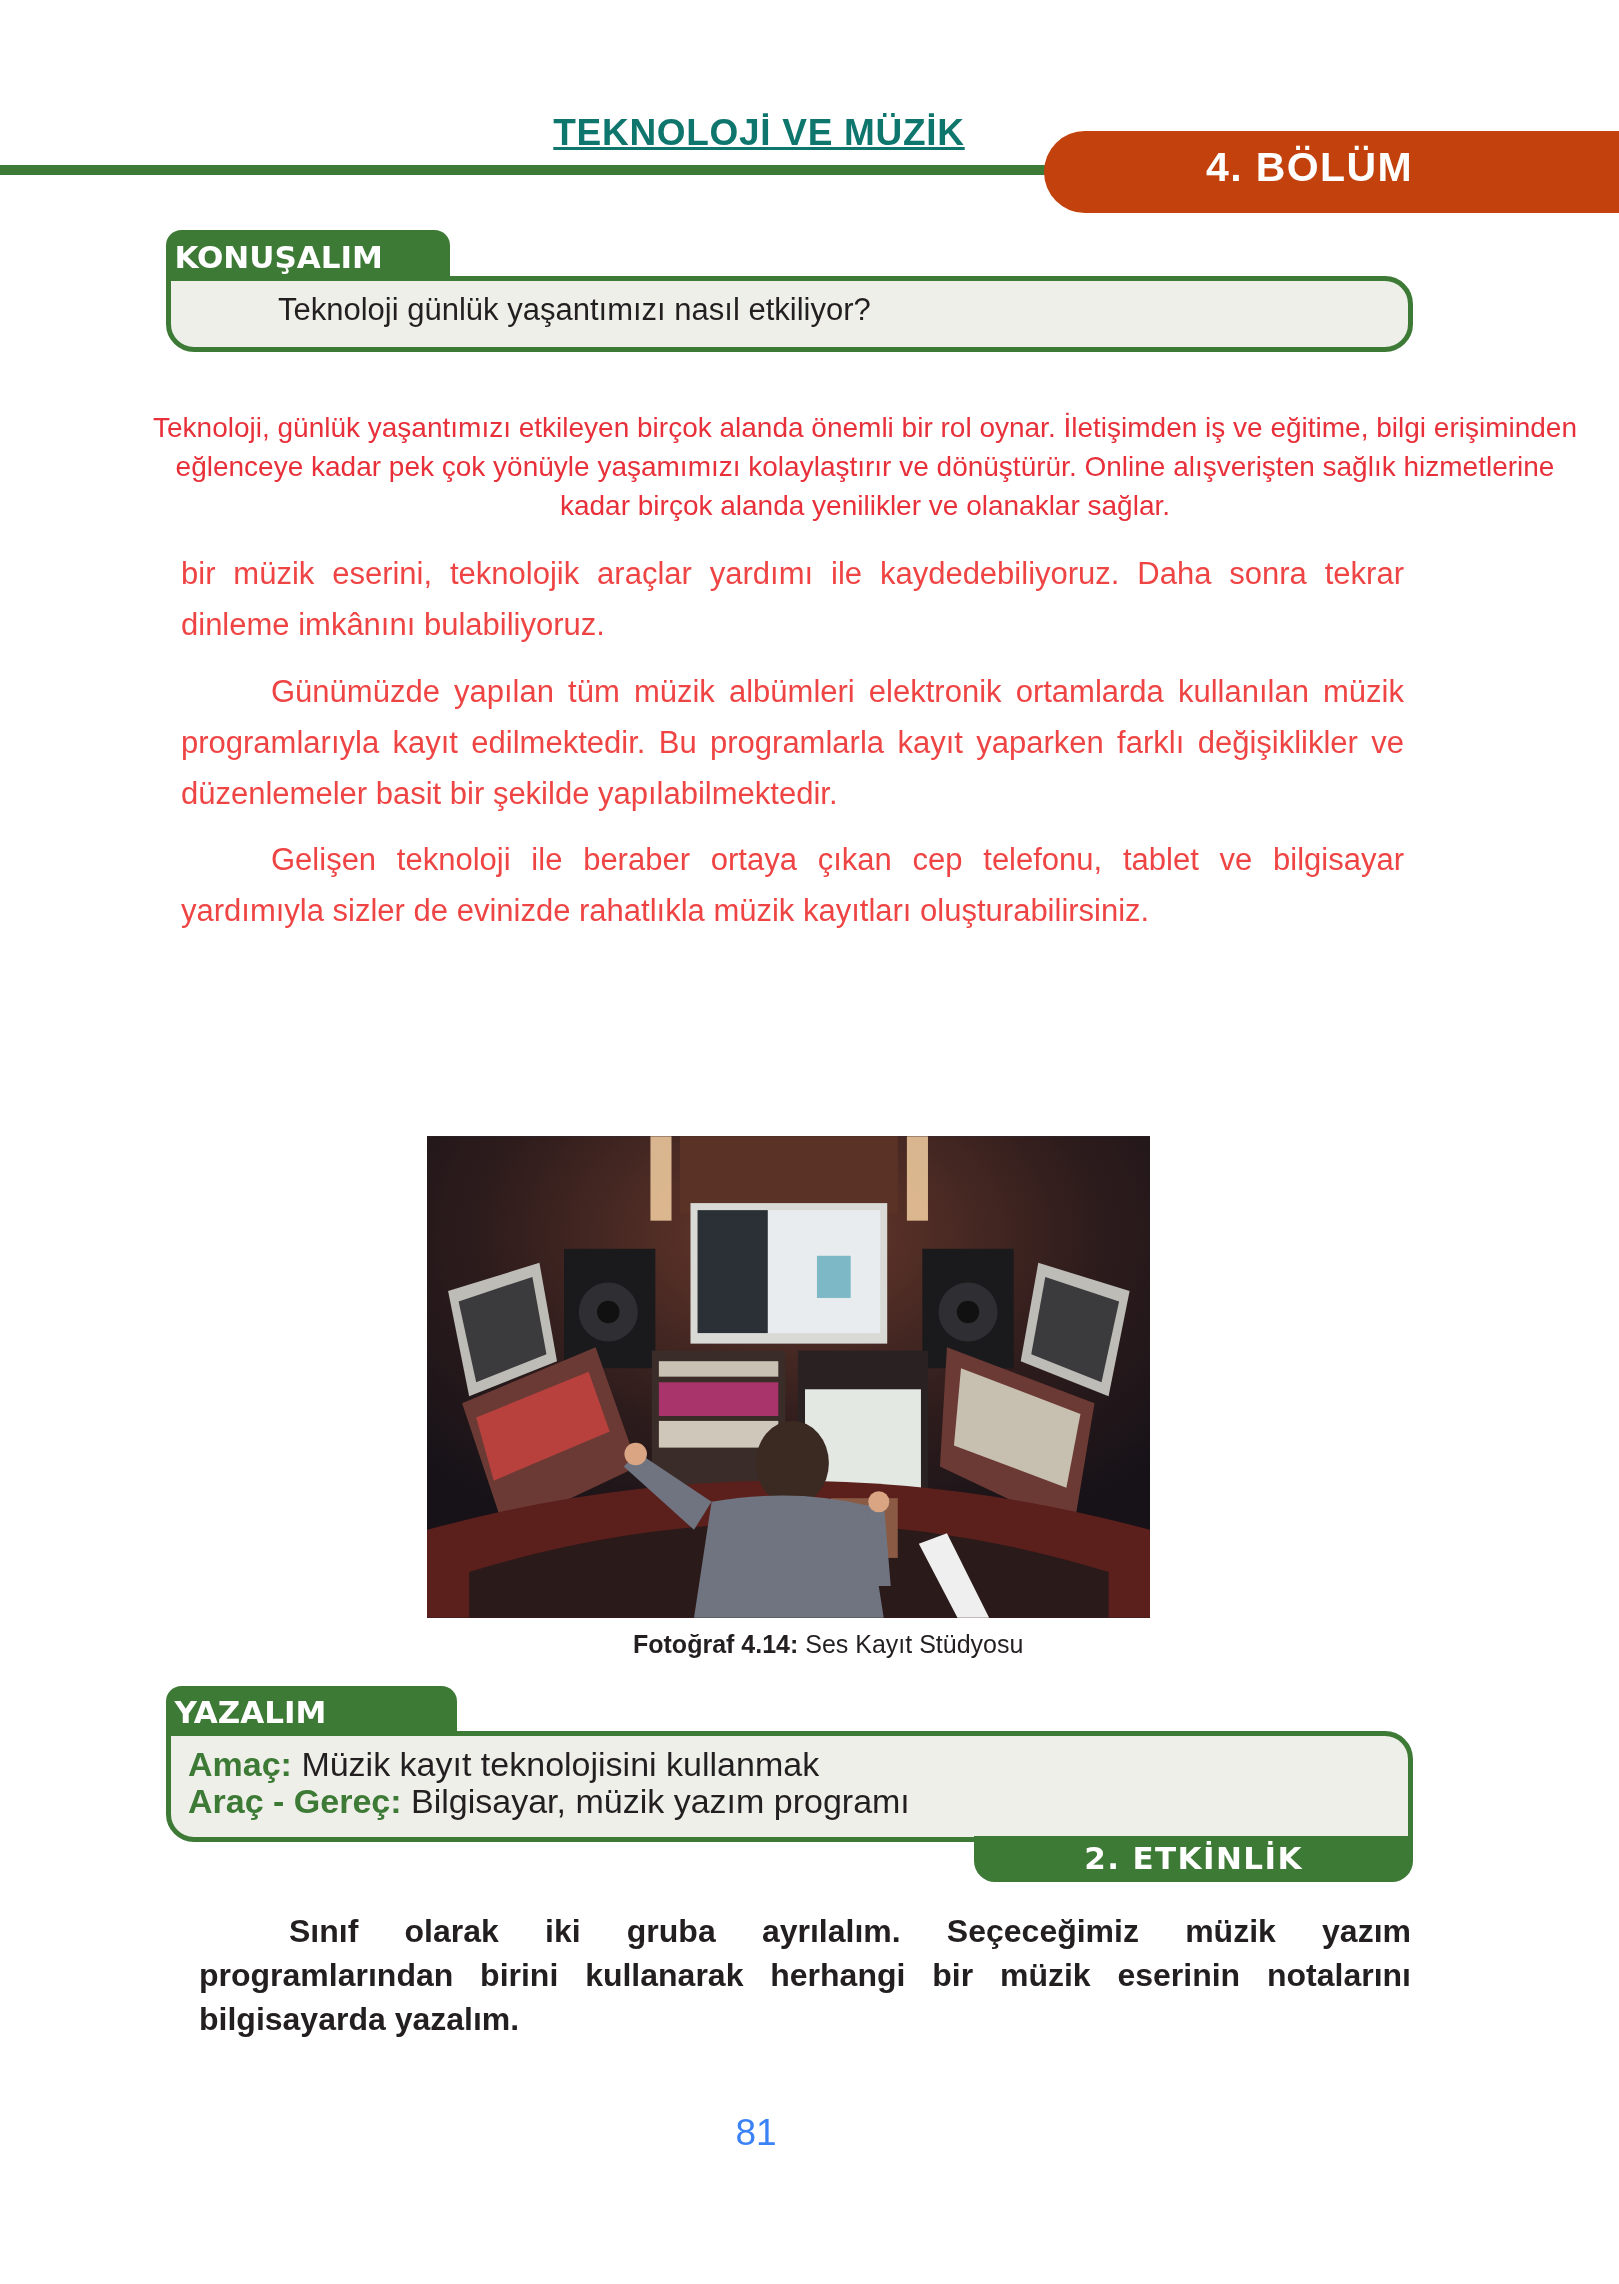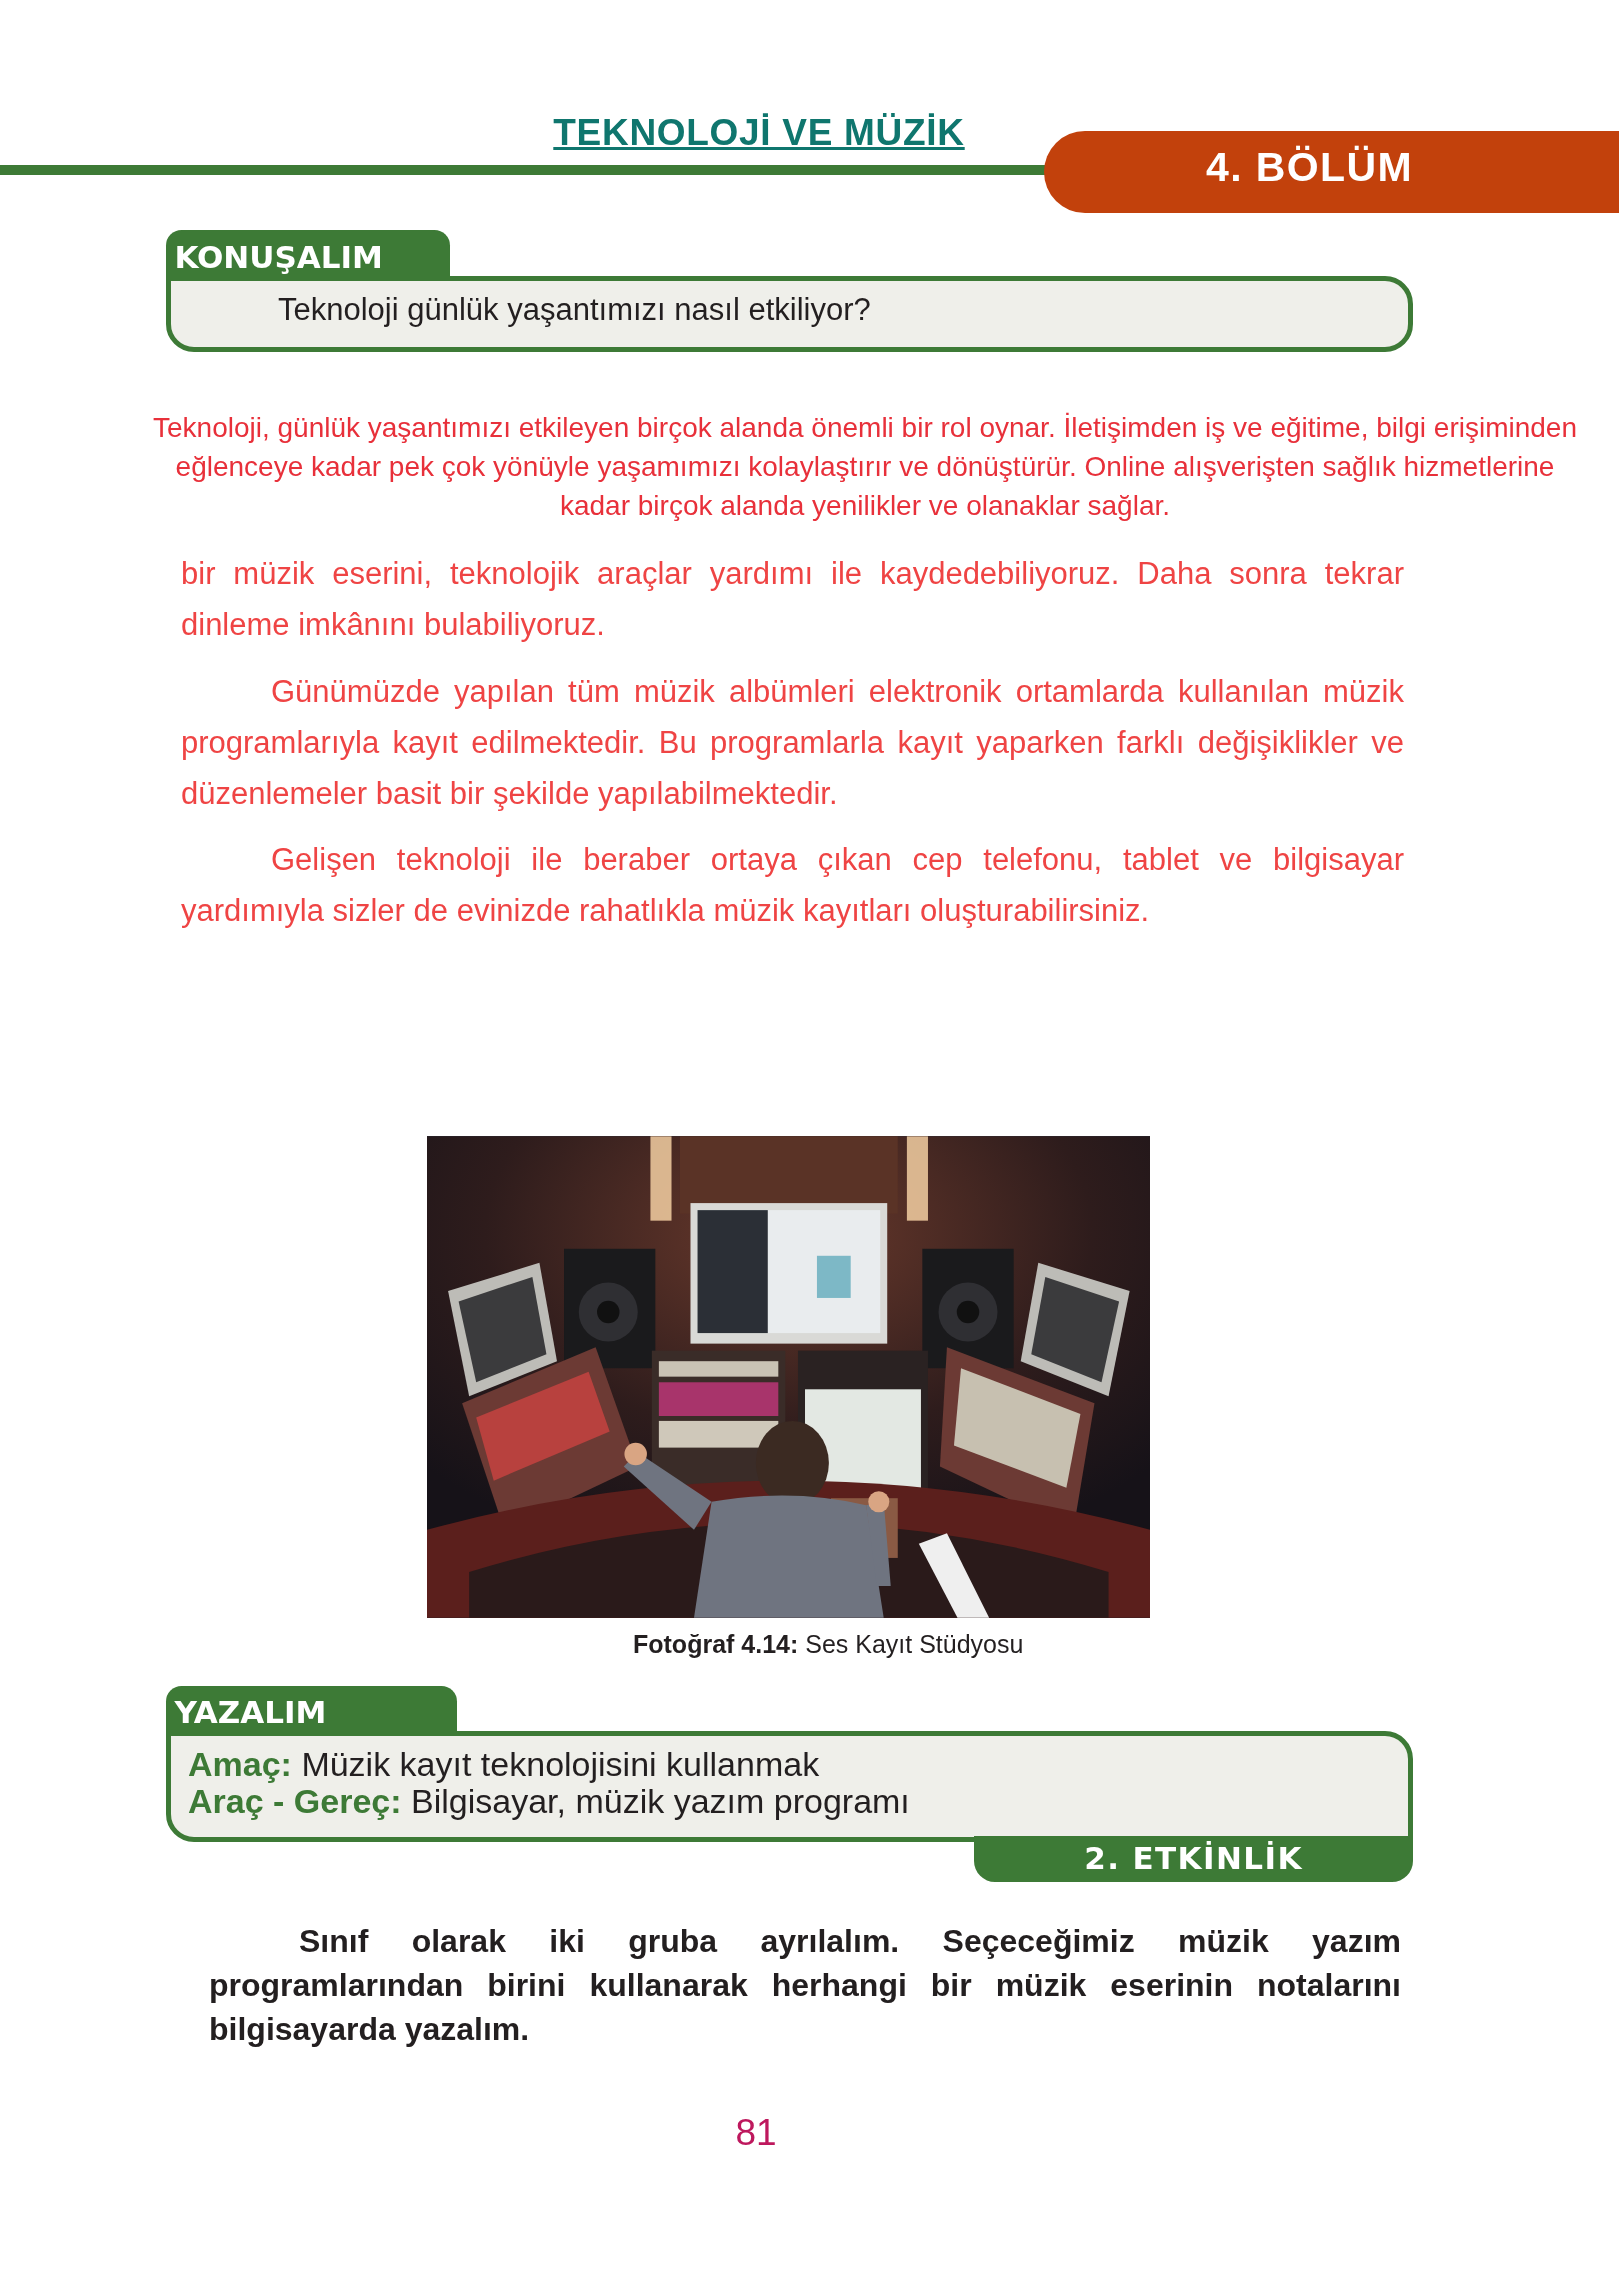--- a/index.html
+++ b/index.html
@@ -50,23 +50,23 @@
     border-radius:0 28px 0 28px; }
   .yaz-line { left:188px; font-size:34px; color:#231f20; }
   .yaz-line .lbl { color:#3d7a36; font-weight:bold; }
   .etkinlik-tab { left:974px; top:1836px; width:439px; height:46px; background:#3d7a36;
     border-radius:0 0 21px 21px; color:#fff; font-family:"DejaVu Sans", sans-serif;
     font-weight:bold; font-size:31px; text-align:center; line-height:45px; letter-spacing:1.4px; }
 
   
   .activity { left:195px; width:1220px; top:1905px; font-weight:bold; font-size:32px;
     line-height:44px; text-align:justify; color:#231f20; }
-  .activity p { margin:14px; text-indent:90px; text-align-last:left; }
+  .activity p { margin:4px; text-indent:90px; text-align-last:left; }
 
-  .page-number { left:0; width:1512px; top:2112px; text-align:center; font-size:37px; color:#be185d; }
+  .page-number { left:0; width:1512px; top:2112px; text-align:center; font-size:37px; color:#3b82f6; }
 </style>
 </head>
 <body>
 
 <div class="abs chapter-title">TEKNOLOJİ VE MÜZİK</div>
 <div class="abs header-line"></div>
 <div class="abs section-pill">
   <span>4. BÖLÜM</span>
 </div>
 

